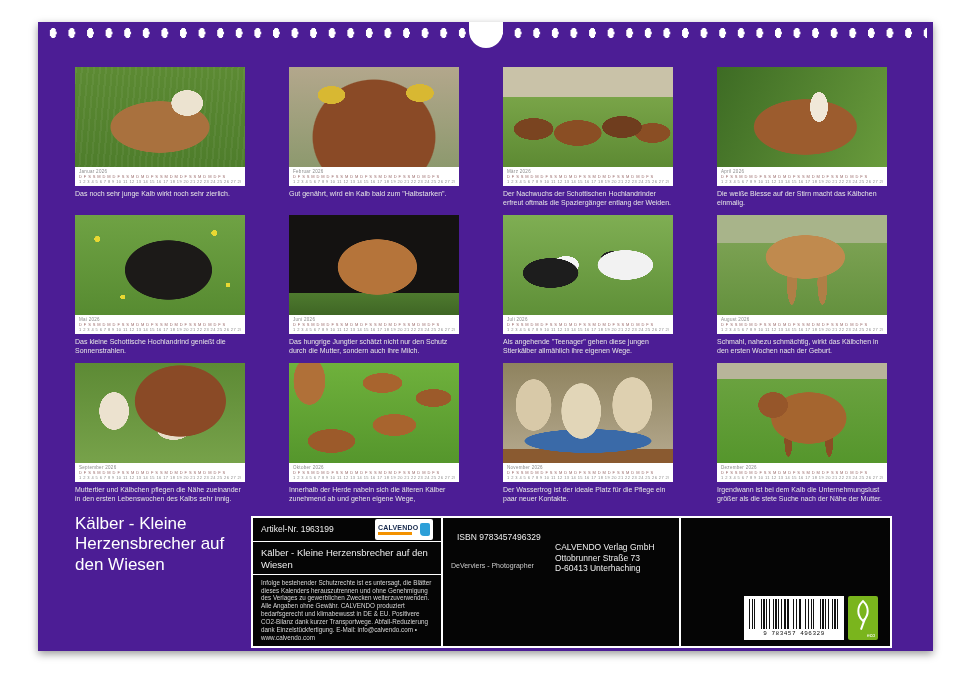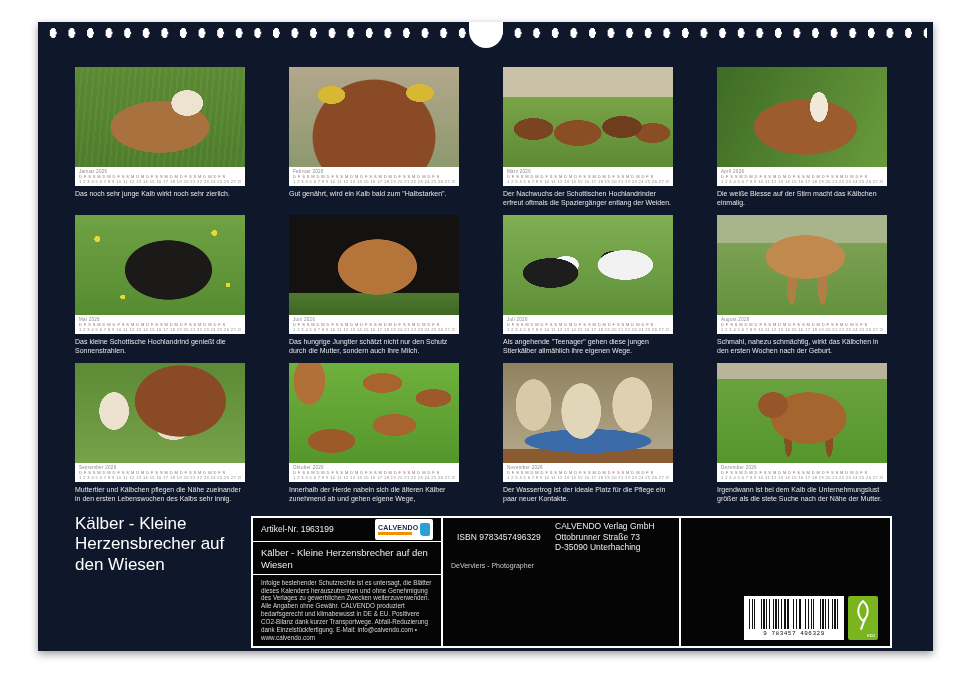--- a/index.html
+++ b/index.html
@@ -1,18 +1,18 @@
 <!DOCTYPE html>
 <html><head>
 <meta charset="utf-8">
 <style>
   * { margin:0; padding:0; box-sizing:border-box; }
   html,body { width:971px; height:700px; background:#ffffff; font-family:"Liberation Sans", sans-serif; overflow:hidden; }
 
-  .sheet { position:absolute; left:38px; top:22px; width:895px; height:629px; background:#0f172a;
+  .sheet { position:absolute; left:38px; top:22px; width:895px; height:629px; background:#4c1d95;
            box-shadow:0 3px 8px rgba(0,0,0,.4); }
 
   
   .binding { position:absolute; left:6px; right:6px; top:4px; height:14px;
              background-image: radial-gradient(ellipse 3.4px 5.2px at 9px 7px, #ffffff 98%, transparent 100%);
              background-size:18.6px 14px; background-repeat:repeat-x; }
   .hanger { position:absolute; left:50%; top:0; width:34px; height:26px; margin-left:-17px;
             background:#ffffff; border-radius:0 0 17px 17px; }
 
   
@@ -110,21 +110,21 @@
   .row-c { padding:4px 8px; color:#d8d8d8; font-size:6.3px; line-height:1.26; }
 
   .calvendo-logo { width:58px; height:21px; background:#ffffff; border-radius:2px;
                    display:flex; align-items:center; padding:2px 3px; gap:2px; }
   .cv-text { display:flex; flex-direction:column; }
   .cv-word { font-size:7px; font-weight:bold; color:#16294c; letter-spacing:.2px; line-height:7px; }
   .cv-tagline { width:34px; height:2.5px; background:#f39200; margin-top:1.5px; }
   .cv-mark { width:11px; height:13px; background:#2d9fd8; border-radius:2px 2px 2px 4px; margin-left:auto; }
 
   .isbn { color:#eeeeee; font-size:8.5px; }
-  .publisher { position:absolute; left:112px; top:3px; color:#eeeeee; font-size:8.5px; line-height:1.25; }
+  .publisher { position:absolute; left:112px; top:24px; color:#eeeeee; font-size:8.5px; line-height:1.25; }
   .photographer { position:absolute; left:8px; top:44px; color:#cccccc; font-size:7px; }
 
   .barcode-group { position:absolute; right:12px; bottom:6px; display:flex; align-items:flex-end; gap:4px; }
   .barcode { width:100px; height:44px; background:#ffffff; padding:3px 5px 2px 5px; }
   .bars { height:30px;
           background: repeating-linear-gradient(90deg,
             #111 0 1.2px, #fff 1.2px 2.6px, #111 2.6px 4.4px, #fff 4.4px 5.4px,
             #111 5.4px 6.1px, #fff 6.1px 8.6px, #111 8.6px 9.4px, #fff 9.4px 11.8px); }
   .barcode-num { font-family:"Liberation Mono", monospace; font-size:6px; color:#111; text-align:center; margin-top:1px; letter-spacing:.5px; }
   .eco { width:30px; height:44px; background:#7ab51d; border-radius:2px; position:relative; }
@@ -280,21 +280,21 @@
       </div>
       <div class="row-b">Kälber - Kleine Herzensbrecher auf den Wiesen</div>
       <div class="row-c">Infolge bestehender Schutzrechte ist es untersagt, die Blätter dieses Kalenders herauszutrennen und ohne Genehmigung des Verlages zu gewerblichen Zwecken weiterzuverwenden. Alle Angaben ohne Gewähr. CALVENDO produziert bedarfsgerecht und klimabewusst in DE &amp; EU. Positivere CO2-Bilanz dank kurzer Transportwege. Abfall-Reduzierung dank Einzelstückfertigung. E-Mail: info@calvendo.com • www.calvendo.com</div>
     </div>
 
     <div class="col2">
       <div class="isbn">ISBN 9783457496329</div>
       <div class="publisher">
         <div>CALVENDO Verlag GmbH</div>
         <div>Ottobrunner Straße 73</div>
-        <div>D-35090 Unterhaching</div>
+        <div>D-60413 Unterhaching</div>
       </div>
       <div class="photographer">DeVerviers - Photographer</div>
     </div>
 
     <div class="col3">
       <div class="barcode-group">
         <div class="barcode">
           <div class="bars"></div>
           <div class="barcode-num">9 783457 496329</div>
         </div>

